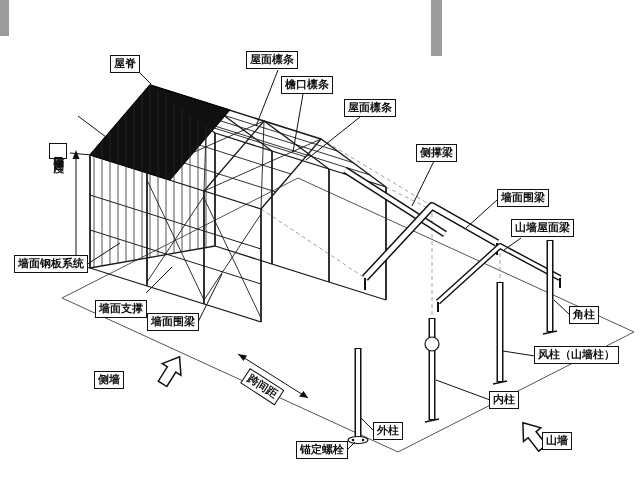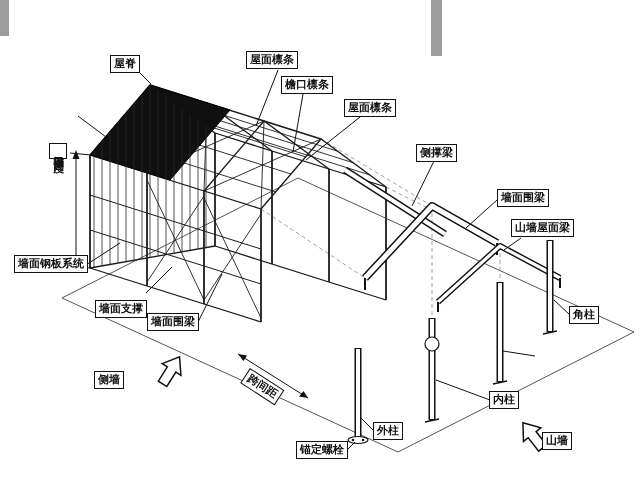--- a/index.html
+++ b/index.html
@@ -211,20 +211,21 @@
   </svg>
 
   <div class="lbl" style="left:110px;top:55px">屋脊</div>
   <div class="lbl" style="left:246px;top:51px">屋面檩条</div>
   <div class="lbl" style="left:281px;top:76px">檐口檩条</div>
   <div class="lbl" style="left:344px;top:99px">屋面檩条</div>
   <div class="lbl" style="left:416px;top:144px">侧撑梁</div>
   <div class="lbl" style="left:497px;top:189px">墙面围梁</div>
   <div class="lbl" style="left:511px;top:219px">山墙屋面梁</div>
   <div class="lbl" style="left:569px;top:306px">角柱</div>
+  <div class="lbl" style="left:534px;top:346px">风柱（山墙柱）</div>
   <div class="lbl" style="left:489px;top:391px">内柱</div>
   <div class="lbl" style="left:373px;top:422px">外柱</div>
   <div class="lbl" style="left:296px;top:441px">锚定螺栓</div>
   <div class="lbl" style="left:14px;top:255px">墙面钢板系统</div>
   <div class="lbl" style="left:95px;top:300px">墙面支撑</div>
   <div class="lbl" style="left:147px;top:313px">墙面围梁</div>
   <div class="lbl vertical" style="left:49px;top:143px">檐口高度</div>
   <div class="lbl rotated" style="left:250px;top:368px">跨间距</div>
   <div class="lbl" style="left:94px;top:371px">侧墙</div>
   <div class="lbl" style="left:542px;top:432px">山墙</div>

